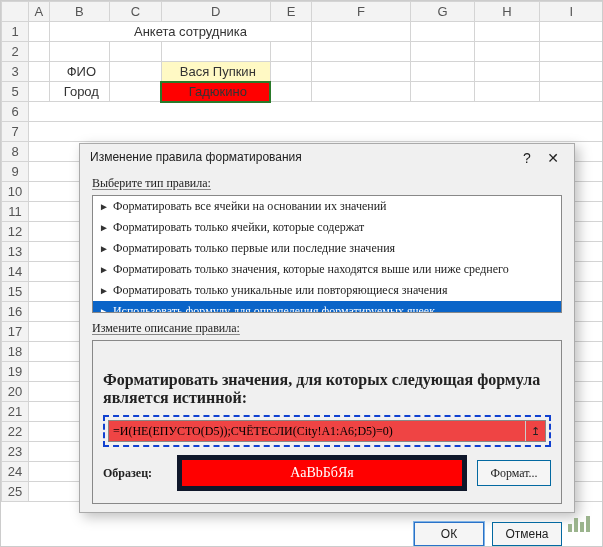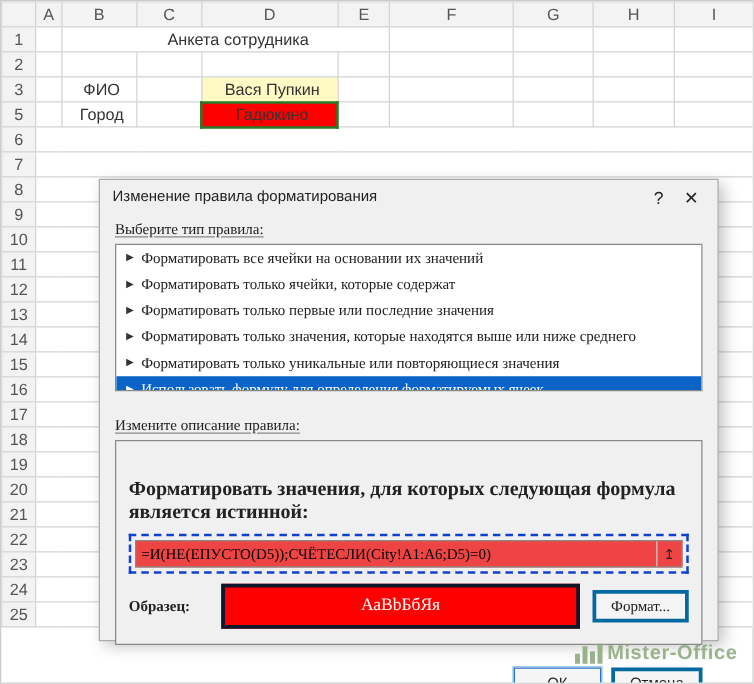--- a/index.html
+++ b/index.html
@@ -98,27 +98,27 @@
     background:transparent;
   }
   .ref-btn{
     width:20px; height:20px; border-left:1px solid #ccc;
     display:flex; align-items:center; justify-content:center;
     font-size:11px; cursor:default;
   }
   .sample-row{ display:flex; align-items:center; gap:10px; }
   .sample-label{ font-weight:bold; font-size:12px; width:64px; }
   .sample-box{
-    flex:1; height:36px; border:3px solid #0f172a;
+    flex:1; height:36px; border:5px solid #0f172a;
     background:#ff0000; color:#fff;
     display:flex; align-items:center; justify-content:center;
     font-size:14px;
   }
   .btn{
-    border:3px solid #0369a1; background:#f5f5f5;
+    border:1px solid #0369a1; background:#f5f5f5;
     height:24px; padding:0 12px; font-size:12px;
     display:flex; align-items:center; justify-content:center;
     cursor:default; min-width:70px;
   }
   .btn.small{min-width:74px; height:26px;}
   .btn-row{
     display:flex; justify-content:flex-end; gap:8px;
     padding:8px 12px 10px 0;
   }
   .btn.primary{ border:1px solid #2a72c8; outline:1px solid #7fb3e6; }
@@ -311,21 +311,21 @@
         </div>
       <div class="rule-item">
           <span class="arrow">►</span>
           <span>Форматировать только уникальные или повторяющиеся значения</span>
         </div>
       <div class="rule-item sel">
           <span class="arrow">►</span>
           <span>Использовать формулу для определения форматируемых ячеек</span>
         </div>
     </div>
-    <div class="section-label u" style="margin-top:20px;">Измените описание правила:</div>
+    <div class="section-label u" style="margin-top:8px;">Измените описание правила:</div>
     <div class="desc-box">
       <div style="font-weight:bold; font-size:16px;margin-top:20px;">Форматировать значения, для которых следующая формула является истинной:</div>
       <div class="formula-wrap">
         <div class="formula-input">
           <input type="text" value="=И(НЕ(ЕПУСТО(D5));СЧЁТЕСЛИ(City!A1:A6;D5)=0)" style="">
           <div class="ref-btn">↥</div>
         </div>
       </div>
       <div class="sample-row">
         <div class="sample-label">Образец:</div>
@@ -340,14 +340,13 @@
   </div>
 </div>
 
 <div class="watermark">
   <span class="bars">
       <span></span>
       <span></span>
       <span></span>
       <span></span>
     </span>
-  <span>Mister-Office</span>
 </div>
 
 </body></html>

